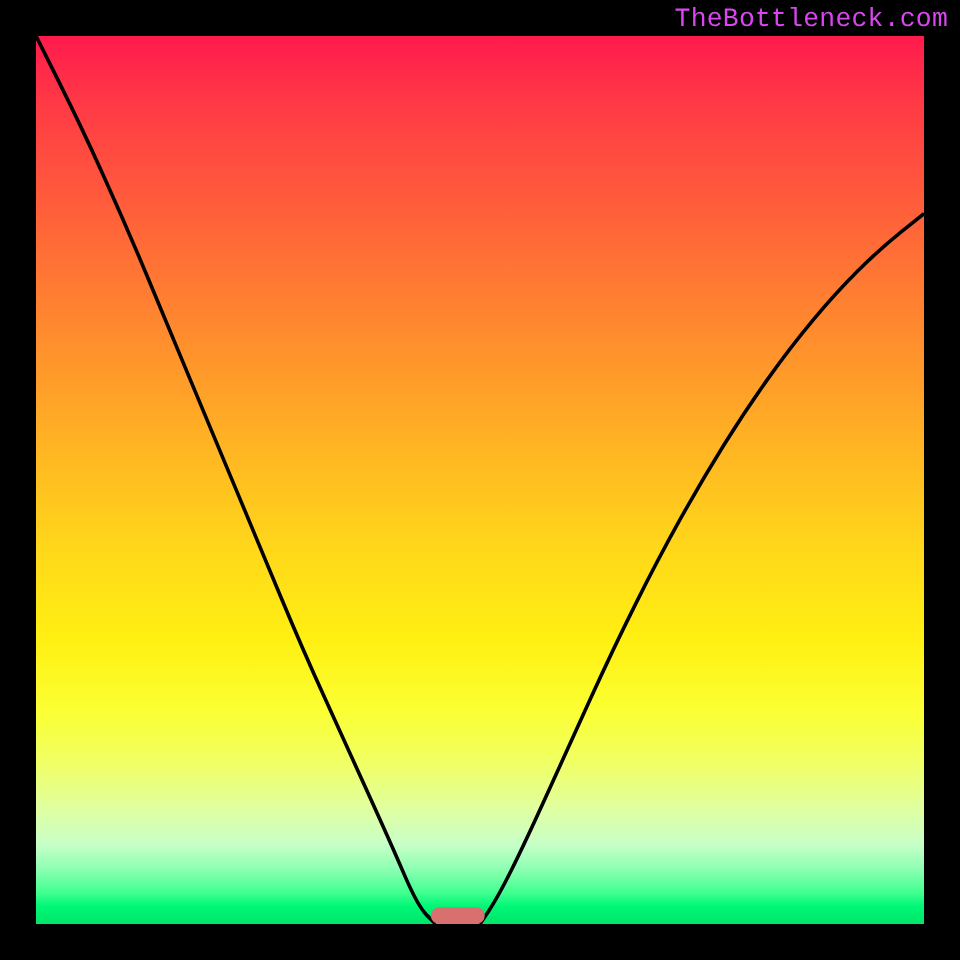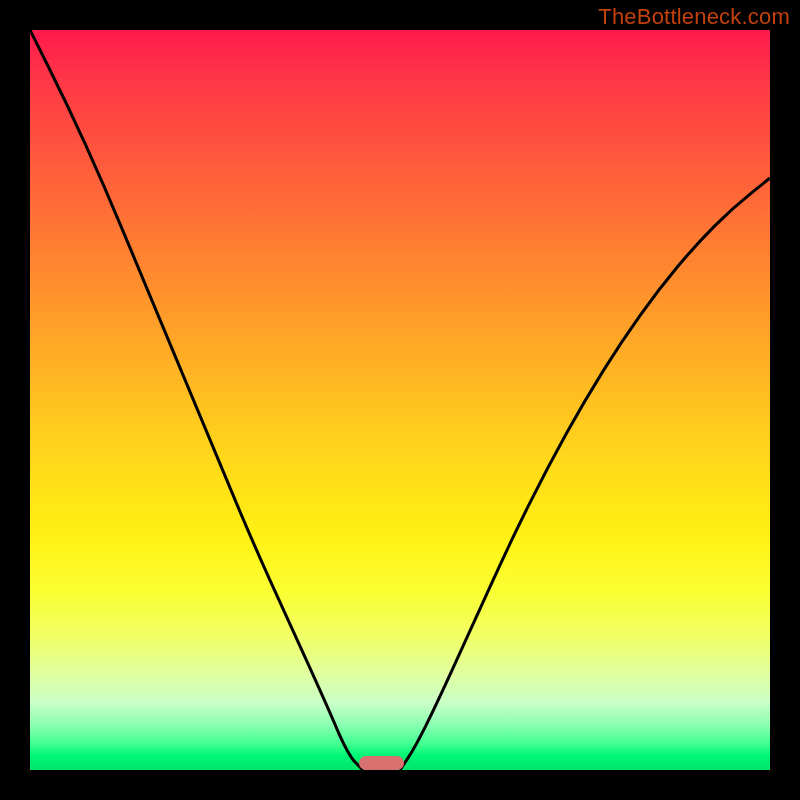--- a/index.html
+++ b/index.html
@@ -39,24 +39,25 @@
       #88ffb0 94%,
       #40ff90 96.5%,
       #00f776 98%,
       #00e56a 100%
     );
   }
   .watermark {
     position: absolute;
     top: 4px;
     right: 10px;
-    color: #c2410c;
+    color: #d946ef;
     font-size: 22px;
     letter-spacing: 0.2px;
     user-select: none;
+    font-family: Liberation Mono, monospace;
   }
   svg.curves {
     position: absolute;
     left: 0; top: 0;
     width: 740px; height: 740px;
   }
   .marker {
     position: absolute;
     background: #d87070;
     border-radius: 8px;

